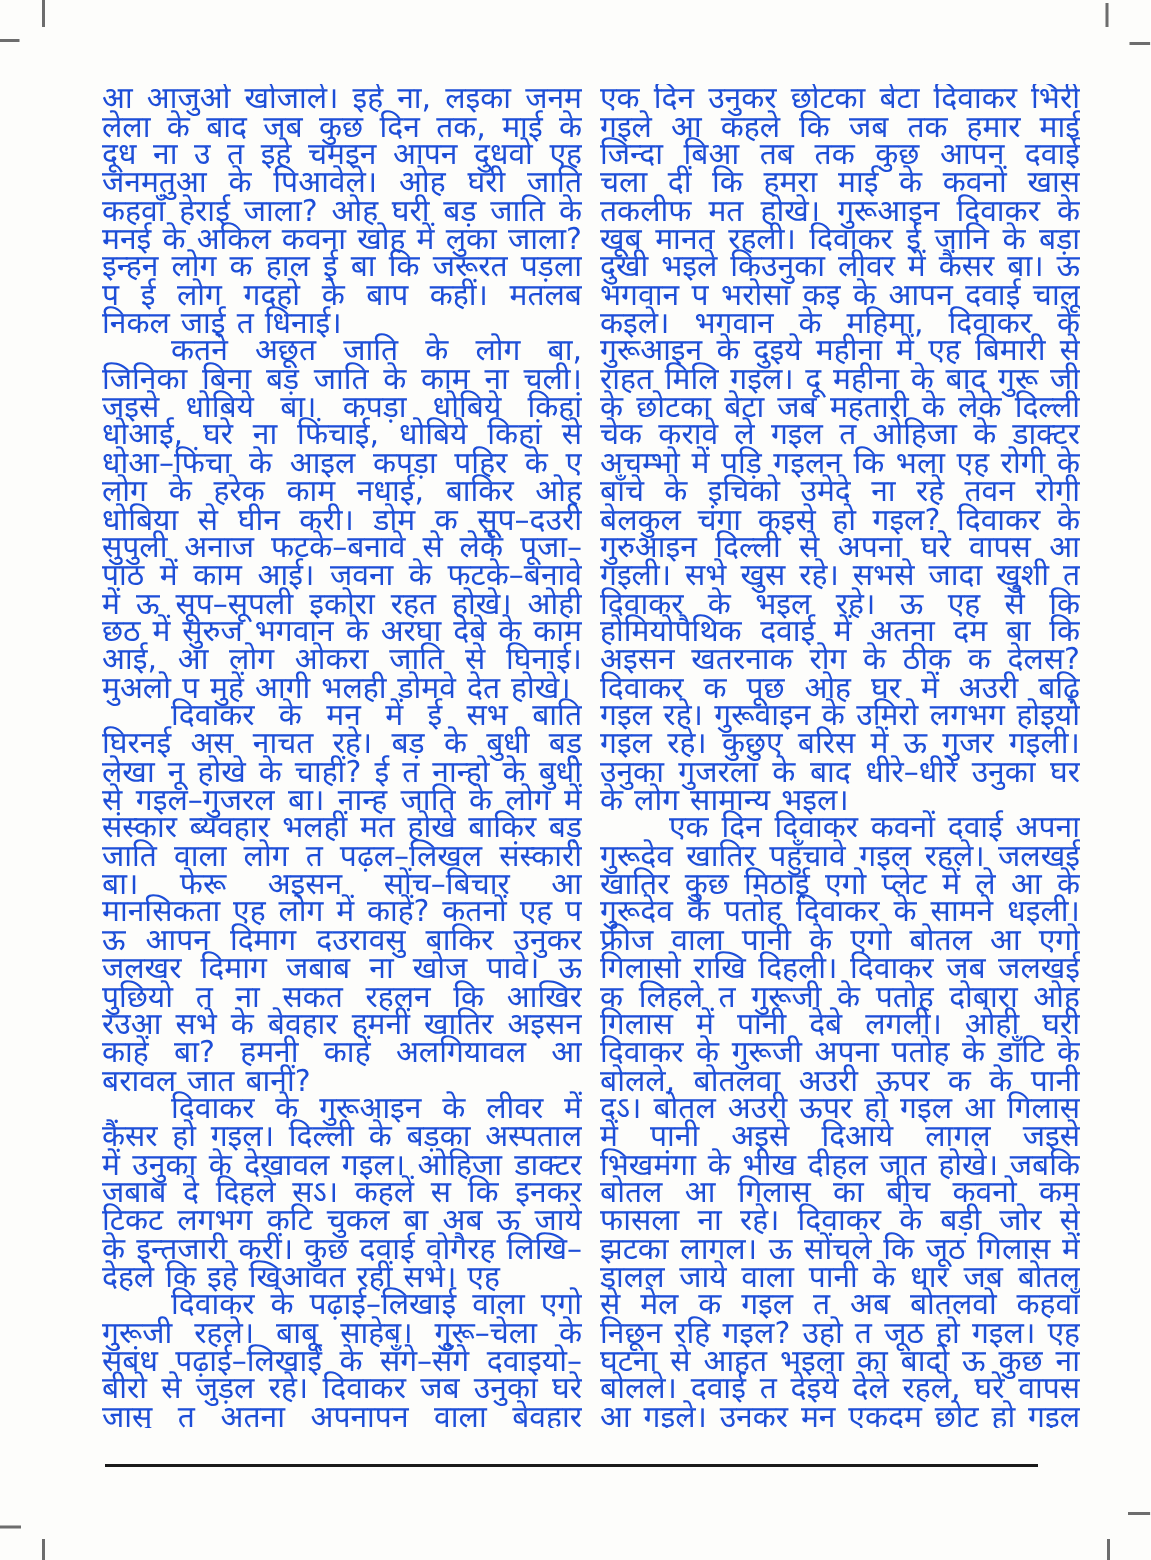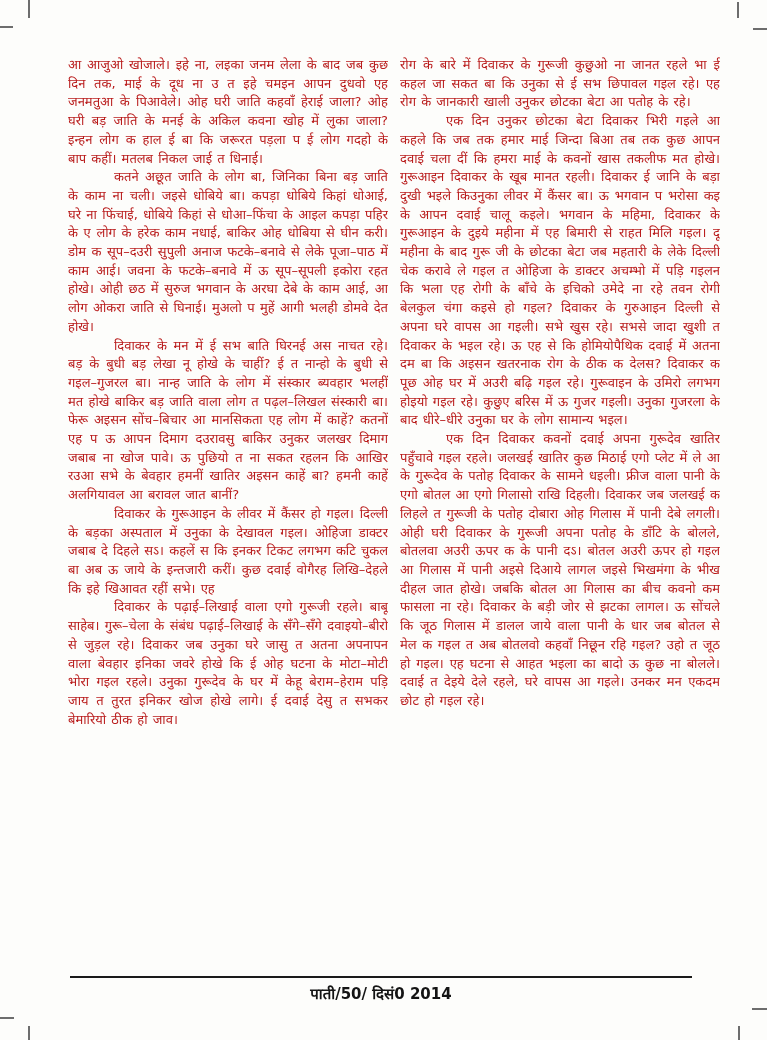--- a/index.html
+++ b/index.html
@@ -27,23 +27,23 @@
   }
   .col {
     width: 320px;
     height: 100%;
     overflow: hidden;
   }
   .col p {
     margin: 0;
     padding: 0;
     text-align: justify;
-    font-size: 13px;
+    font-size: 20px;
     line-height: 18.7px;
-    color: #b91c1c;
+    color: #1d4ed8;
     word-spacing: 1px;
   }
   .col p:not(:first-child) {
     text-indent: 46px;
   }
   .footer-rule {
     position: absolute;
     left: 70px;
     top: 976px;
     width: 622px;
@@ -91,22 +91,20 @@
 
   <div class="content">
     <div class="col">
       <p>आ आजुओ खोजाले। इहे ना, लइका जनम लेला के बाद जब कुछ दिन तक, माई के दूध ना उ त इहे चमइन आपन दुधवो एह जनमतुआ के पिआवेले। ओह घरी जाति कहवाँ हेराई जाला? ओह घरी बड़ जाति के मनई के अकिल कवना खोह में लुका जाला? इन्हन लोग क हाल ई बा कि जरूरत पड़ला प ई लोग गदहो के बाप कहीं। मतलब निकल जाई त धिनाई।</p>
       <p>कतने अछूत जाति के लोग बा, जिनिका बिना बड़ जाति के काम ना चली। जइसे धोबिये बा। कपड़ा धोबिये किहां धोआई, घरे ना फिंचाई, धोबिये किहां से धोआ–फिंचा के आइल कपड़ा पहिर के ए लोग के हरेक काम नधाई, बाकिर ओह धोबिया से घीन करी। डोम क सूप–दउरी सुपुली अनाज फटके–बनावे से लेके पूजा–पाठ में काम आई। जवना के फटके–बनावे में ऊ सूप–सूपली इकोरा रहत होखे। ओही छठ में सुरुज भगवान के अरघा देबे के काम आई, आ लोग ओकरा जाति से घिनाई। मुअलो प मुहें आगी भलही डोमवे देत होखे।</p>
       <p>दिवाकर के मन में ई सभ बाति घिरनई अस नाचत रहे। बड़ के बुधी बड़ लेखा नू होखे के चाहीं? ई त नान्हो के बुधी से गइल–गुजरल बा। नान्ह जाति के लोग में संस्कार ब्यवहार भलहीं मत होखे बाकिर बड़ जाति वाला लोग त पढ़ल–लिखल संस्कारी बा। फेरू अइसन सोंच–बिचार आ मानसिकता एह लोग में काहें? कतनों एह प ऊ आपन दिमाग दउरावसु बाकिर उनुकर जलखर दिमाग जबाब ना खोज पावे। ऊ पुछियो त ना सकत रहलन कि आखिर रउआ सभे के बेवहार हमनीं खातिर अइसन काहें बा? हमनी काहें अलगियावल आ बरावल जात बानीं?</p>
       <p>दिवाकर के गुरूआइन के लीवर में कैंसर हो गइल। दिल्ली के बड़का अस्पताल में उनुका के देखावल गइल। ओहिजा डाक्टर जबाब दे दिहले सऽ। कहलें स कि इनकर टिकट लगभग कटि चुकल बा अब ऊ जाये के इन्तजारी करीं। कुछ दवाई वोगैरह लिखि–देहले कि इहे खिआवत रहीं सभे। एह</p>
       <p>दिवाकर के पढ़ाई–लिखाई वाला एगो गुरूजी रहले। बाबू साहेब। गुरू–चेला के संबंध पढ़ाई–लिखाई के सँगे–सँगे दवाइयो–बीरो से जुड़ल रहे। दिवाकर जब उनुका घरे जासु त अतना अपनापन वाला बेवहार इनिका जवरे होखे कि ई ओह घटना के मोटा–मोटी भोरा गइल रहले। उनुका गुरूदेव के घर में केहू बेराम–हेराम पड़ि जाय त तुरत इनिकर खोज होखे लागे। ई दवाई देसु त सभकर बेमारियो ठीक हो जाव।</p>
     </div>
     <div class="col">
-      <p>रोग के बारे में दिवाकर के गुरूजी कुछुओ ना जानत रहले भा ई कहल जा सकत बा कि उनुका से ई सभ छिपावल गइल रहे। एह रोग के जानकारी खाली उनुकर छोटका बेटा आ पतोह के रहे।</p>
       <p>एक दिन उनुकर छोटका बेटा दिवाकर भिरी गइले आ कहले कि जब तक हमार माई जिन्दा बिआ तब तक कुछ आपन दवाई चला दीं कि हमरा माई के कवनों खास तकलीफ मत होखे। गुरूआइन दिवाकर के खूब मानत रहली। दिवाकर ई जानि के बड़ा दुखी भइले किउनुका लीवर में कैंसर बा। ऊ भगवान प भरोसा कइ के आपन दवाई चालू कइले। भगवान के महिमा, दिवाकर के गुरूआइन के दुइये महीना में एह बिमारी से राहत मिलि गइल। दू महीना के बाद गुरू जी के छोटका बेटा जब महतारी के लेके दिल्ली चेक करावे ले गइल त ओहिजा के डाक्टर अचम्भो में पड़ि गइलन कि भला एह रोगी के बाँचे के इचिको उमेदे ना रहे तवन रोगी बेलकुल चंगा कइसे हो गइल? दिवाकर के गुरुआइन दिल्ली से अपना घरे वापस आ गइली। सभे खुस रहे। सभसे जादा खुशी त दिवाकर के भइल रहे। ऊ एह से कि होमियोपैथिक दवाई में अतना दम बा कि अइसन खतरनाक रोग के ठीक क देलस? दिवाकर क पूछ ओह घर में अउरी बढ़ि गइल रहे। गुरूवाइन के उमिरो लगभग होइयो गइल रहे। कुछुए बरिस में ऊ गुजर गइली। उनुका गुजरला के बाद धीरे–धीरे उनुका घर के लोग सामान्य भइल।</p>
       <p>एक दिन दिवाकर कवनों दवाई अपना गुरूदेव खातिर पहुँचावे गइल रहले। जलखई खातिर कुछ मिठाई एगो प्लेट में ले आ के गुरूदेव के पतोह दिवाकर के सामने धइली। फ्रीज वाला पानी के एगो बोतल आ एगो गिलासो राखि दिहली। दिवाकर जब जलखई क लिहले त गुरूजी के पतोह दोबारा ओह गिलास में पानी देबे लगली। ओही घरी दिवाकर के गुरूजी अपना पतोह के डाँटि के बोलले, बोतलवा अउरी ऊपर क के पानी दऽ। बोतल अउरी ऊपर हो गइल आ गिलास में पानी अइसे दिआये लागल जइसे भिखमंगा के भीख दीहल जात होखे। जबकि बोतल आ गिलास का बीच कवनो कम फासला ना रहे। दिवाकर के बड़ी जोर से झटका लागल। ऊ सोंचले कि जूठ गिलास में डालल जाये वाला पानी के धार जब बोतल से मेल क गइल त अब बोतलवो कहवाँ निछून रहि गइल? उहो त जूठ हो गइल। एह घटना से आहत भइला का बादो ऊ कुछ ना बोलले। दवाई त देइये देले रहले, घरे वापस आ गइले। उनकर मन एकदम छोट हो गइल रहे।</p>
     </div>
   </div>
 
   <div class="footer-rule"></div>
-  <div class="footer-text">पाती/50/ दिसं0 2014</div>
 
 </div>
 
 </body></html>

